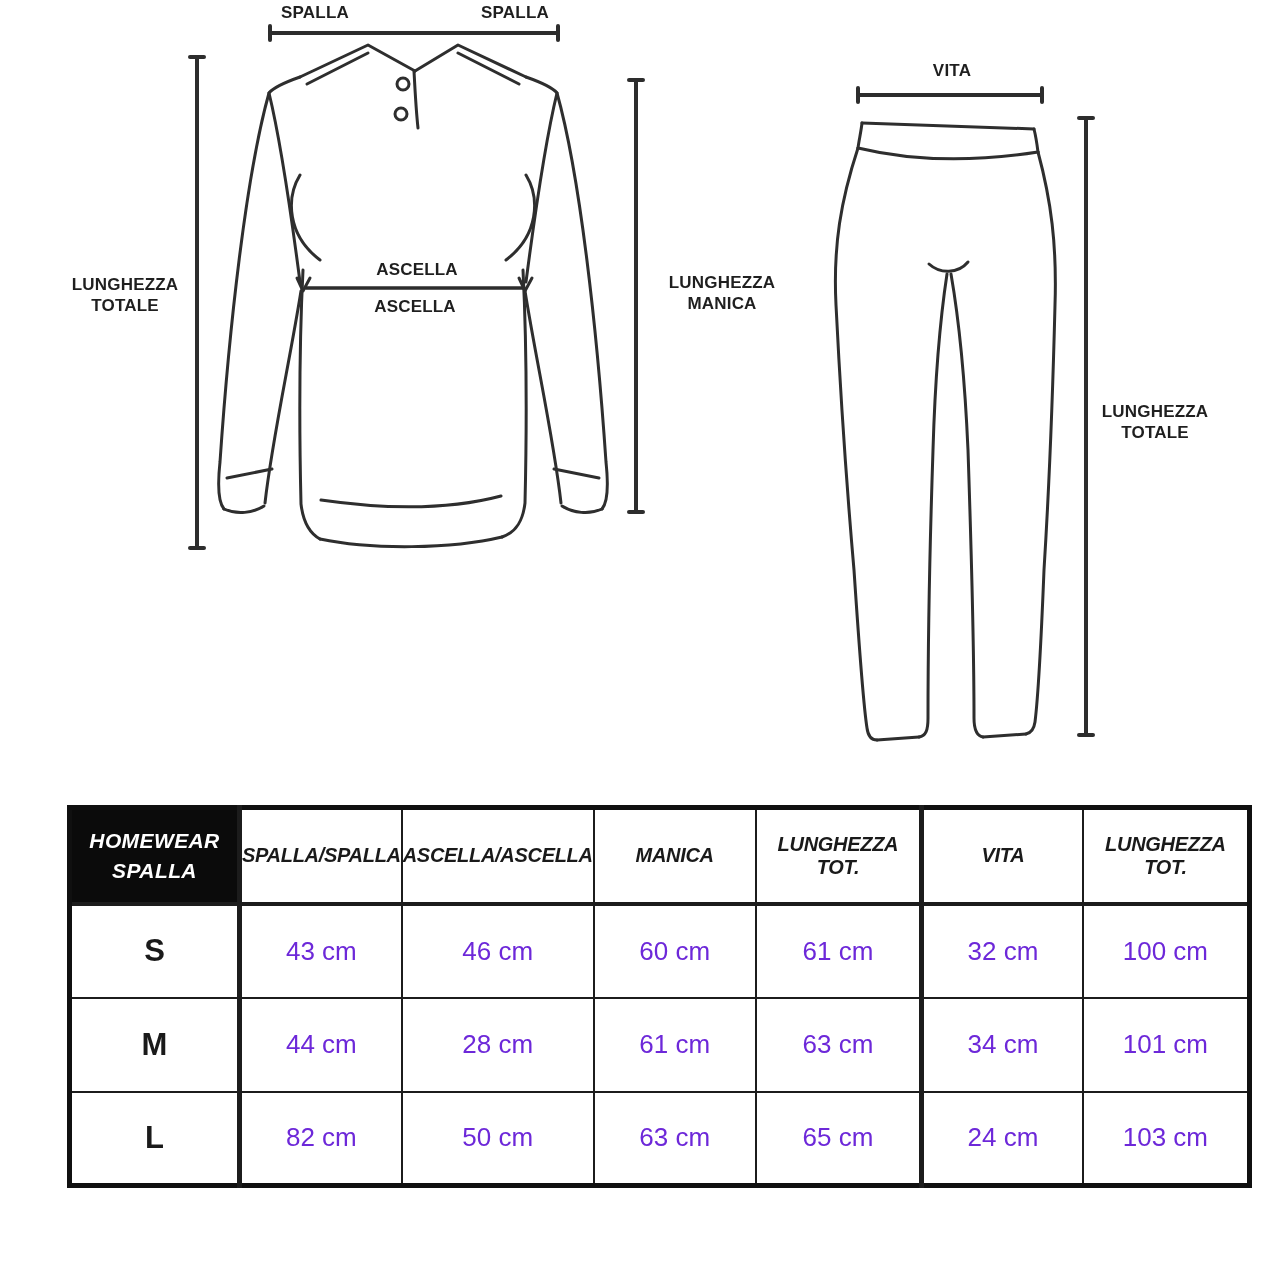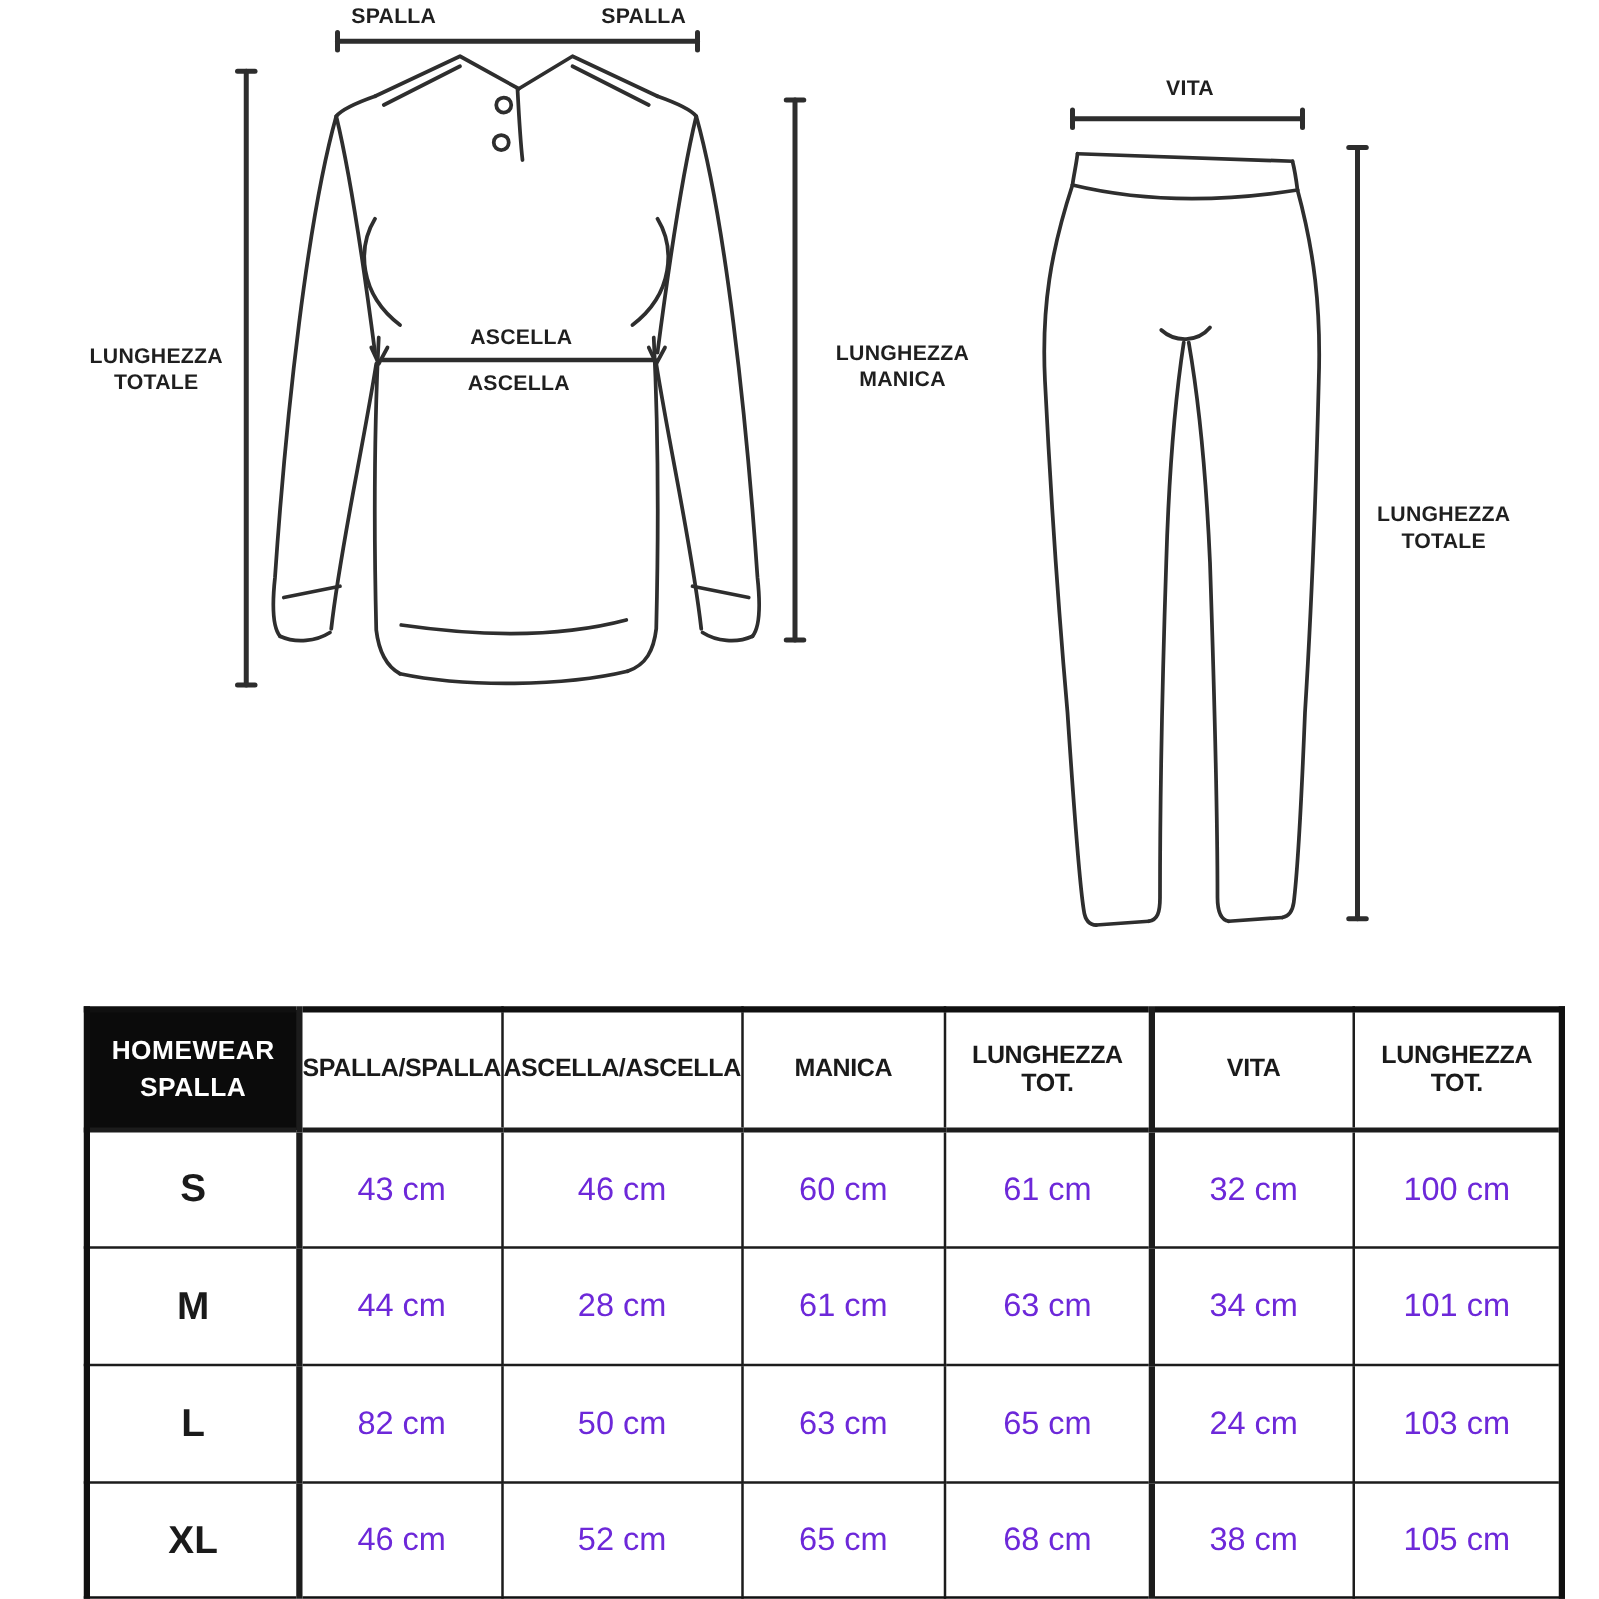--- a/index.html
+++ b/index.html
@@ -19,21 +19,21 @@
   }
   
   #size-table{
     position:absolute;left:67px;top:805px;
     border-collapse:collapse;table-layout:fixed;background:#fff;
     border:5px solid #101010;
   }
   #size-table th,#size-table td{
     border:2px solid #1c1c1c;text-align:center;vertical-align:middle;padding:0;
   }
-  #size-table thead tr{height:96px;}
+  #size-table thead tr{height:96px;font-style:italic;}
   #size-table tbody tr{height:94px;}
   #size-table thead th{font-size:20px;font-weight:bold;letter-spacing:-0.3px;border-bottom-width:4px;}
   #size-table .corner{
     background:#0b0b0b;color:#ffffff;font-size:21px;font-weight:bold;
     line-height:1.4;letter-spacing:.4px;
   }
   #size-table .thick-right{border-right-width:5px;}
   #size-table tbody th{font-size:31px;font-weight:bold;background:#fff;}
   #size-table td{font-size:26px;font-weight:400;color:#6d28d9;}
 </style>
@@ -201,23 +201,14 @@
     </tr>
     <tr>
       <th class="thick-right">L</th>
       <td>82 cm</td>
       <td>50 cm</td>
       <td>63 cm</td>
       <td class="thick-right">65 cm</td>
       <td>24 cm</td>
       <td>103 cm</td>
     </tr>
-    <tr>
-      <th class="thick-right">XL</th>
-      <td>46 cm</td>
-      <td>52 cm</td>
-      <td>65 cm</td>
-      <td class="thick-right">68 cm</td>
-      <td>38 cm</td>
-      <td>105 cm</td>
-    </tr>
   </tbody>
 </table>
 
 </body></html>

